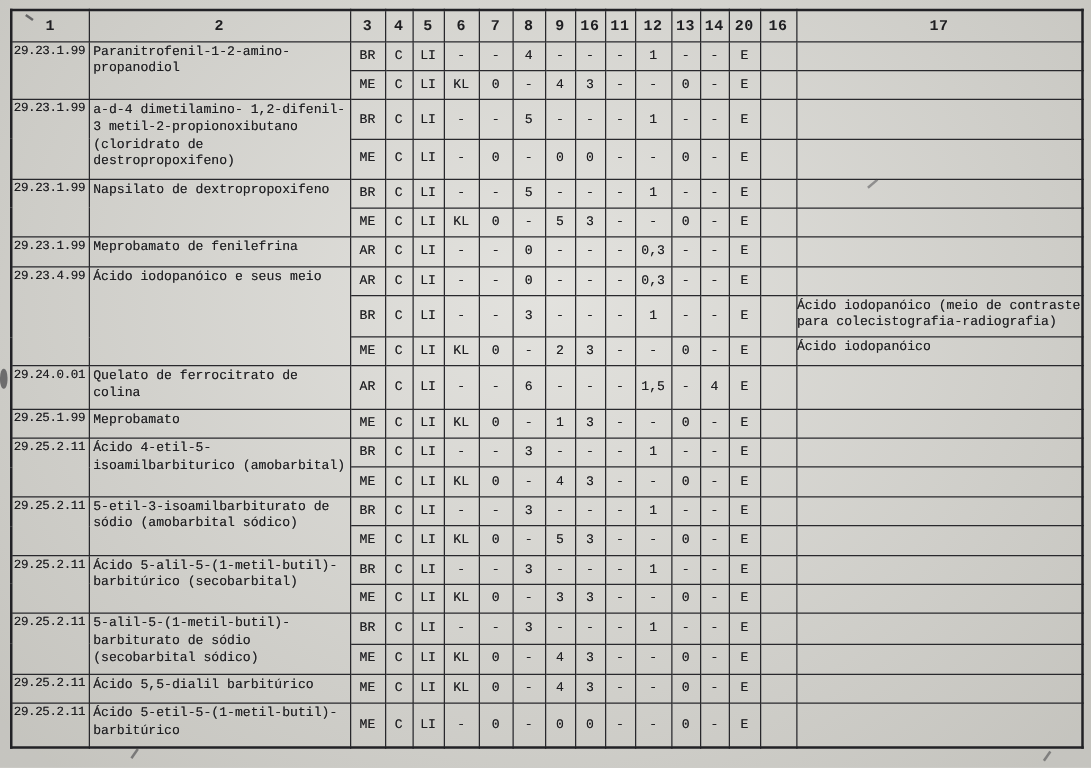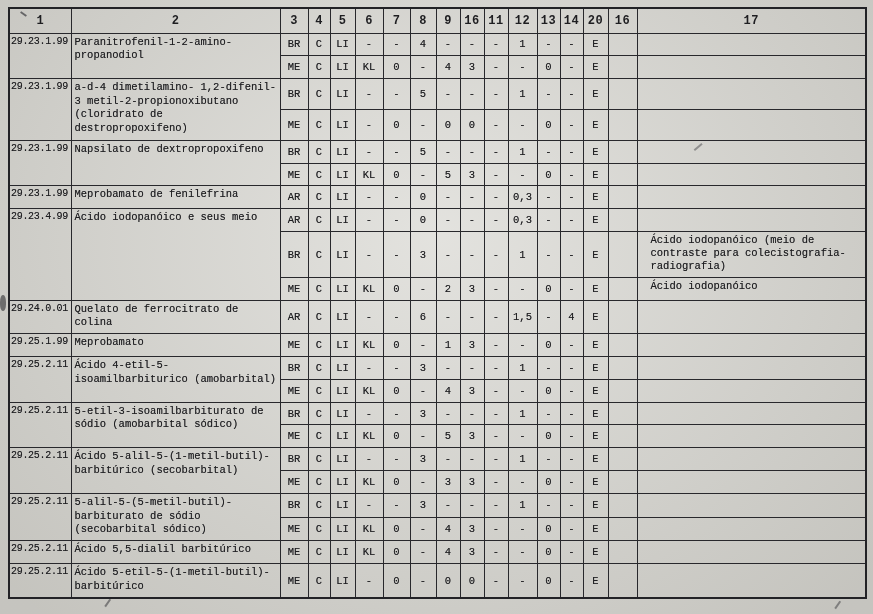--- a/index.html
+++ b/index.html
@@ -52,21 +52,21 @@
     line-height: 1.3;
     padding: 2px 3px;
   }
   td.val {
     text-align: center;
     vertical-align: middle;
     padding: 0 1px;
   }
   td.note {
     line-height: 1.25;
-    padding: 2px 13px;
+    padding: 2px 0;
   }
   
   .artifact { position: absolute; background: #3a3a3e; pointer-events: none; }
   .a1 { left: 0; top: 295px; width: 6px; height: 16px; opacity: 0.65; border-radius: 45%; }
   .a2 { left: 20px; top: 13px; width: 7px; height: 2px; opacity: 0.7; transform: rotate(35deg); }
   .a3 { left: 103px; top: 602px; width: 9px; height: 1.5px; opacity: 0.55; transform: rotate(-55deg); }
   .a4 { left: 833px; top: 604px; width: 9px; height: 1.5px; opacity: 0.5; transform: rotate(-55deg); }
   .a5 { left: 693px; top: 146px; width: 10px; height: 1.5px; opacity: 0.45; transform: rotate(-40deg); }
 </style>
 </head>
@@ -436,21 +436,21 @@
           <td class="val">-</td>
           <td class="val">-</td>
           <td class="val">0</td>
           <td class="val">-</td>
           <td class="val">E</td>
           <td class="val"></td>
           <td class="note"></td>
         </tr>
         <tr>
           <td class="code" rowspan="2">29.25.2.11</td>
-          <td class="desc" rowspan="2">5-alil-5-(5-metil-butil)-barbiturato de sódio (secobarbital sódico)</td>
+          <td class="desc" rowspan="2">5-alil-5-(1-metil-butil)-barbiturato de sódio (secobarbital sódico)</td>
           <td class="val">BR</td>
           <td class="val">C</td>
           <td class="val">LI</td>
           <td class="val">-</td>
           <td class="val">-</td>
           <td class="val">3</td>
           <td class="val">-</td>
           <td class="val">-</td>
           <td class="val">-</td>
           <td class="val">1</td>

